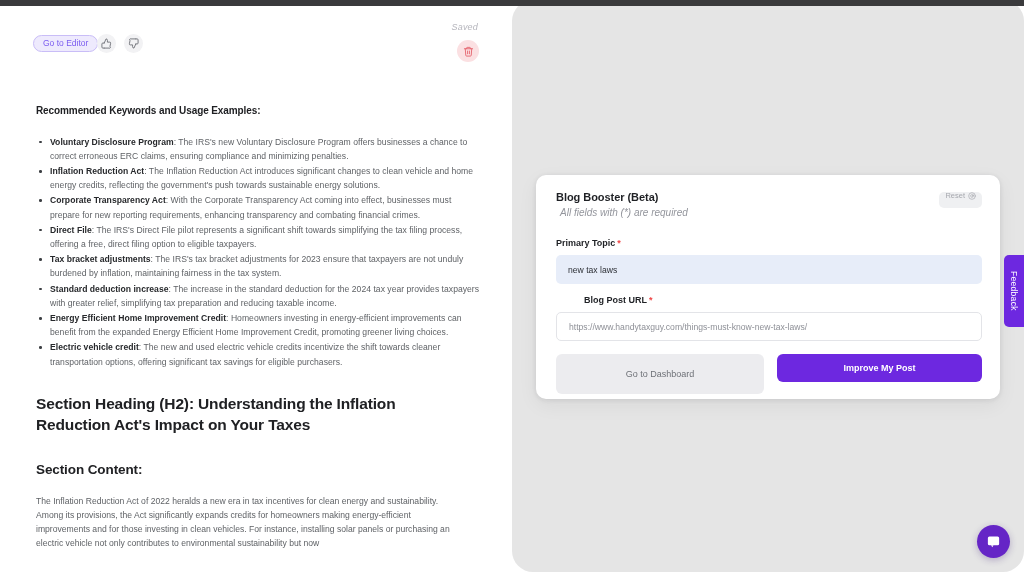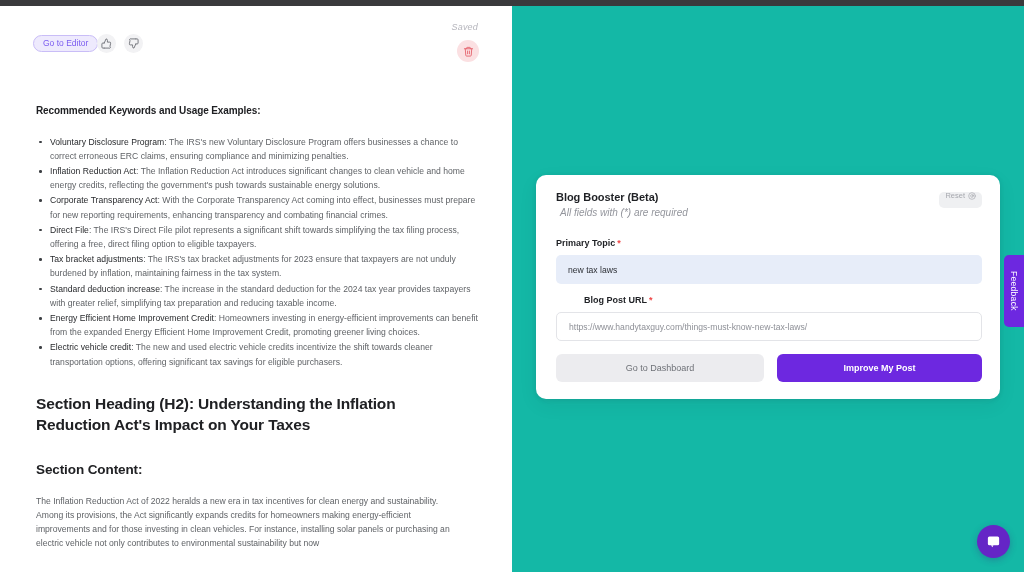--- a/index.html
+++ b/index.html
@@ -137,21 +137,21 @@
   .kw-list li::before {
     content: "";
     position: absolute;
     left: 3px;
     top: 6px;
     width: 2.6px;
     height: 2.6px;
     border-radius: 50%;
     background: #3c3f43;
   }
-  .kw-list li b { color: #27292c; font-weight: normal; margin-top: 7px; }
+  .kw-list li b { color: #27292c; font-weight: bold; margin-top: 7px; }
 
   .h2-section {
     margin-top: 24px;
     font-size: 15.5px;
     font-weight: bold;
     color: #202124;
     line-height: 21.5px;
     letter-spacing: -.15px;
     width: 430px;
   }
@@ -170,21 +170,22 @@
     line-height: 14.2px;
     color: #5f6266;
     width: 420px;
   }
 
   
   .right-pane {
     position: relative;
     width: 512px;
     height: 572px;
-    background: #14b8a6;
+    background: #e5e5e5;
+    border-radius: 21px;
   }
 
   .card {
     position: absolute;
     left: 24px;
     top: 175px;
     width: 464px;
     height: 224px;
     background: #ffffff;
     border-radius: 10px;
@@ -271,21 +272,21 @@
     position: absolute;
     left: 20px;
     top: 179px;
     width: 426px;
     height: 28px;
     display: flex;
     gap: 13px;
   }
   .btn-dashboard {
     width: 208px;
-    height: 28px;
+    height: 40px;
     border-radius: 6px;
     background: #ececef;
     color: #6e7177;
     font-size: 9px;
     display: flex;
     align-items: center;
     justify-content: center;
     cursor: pointer;
   }
   .btn-improve {

